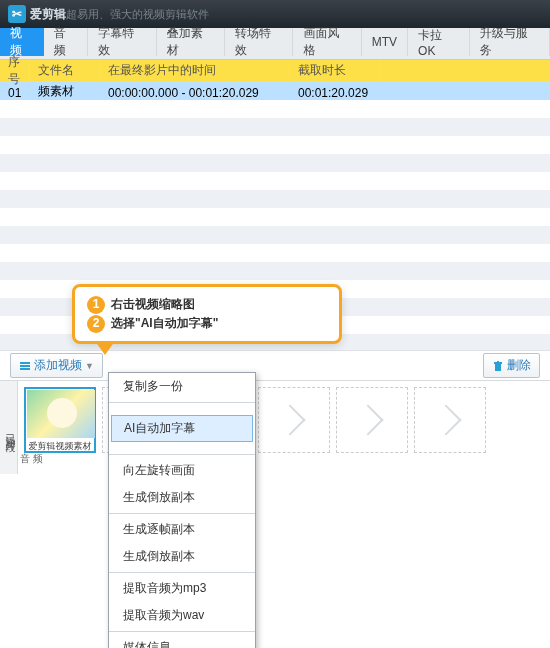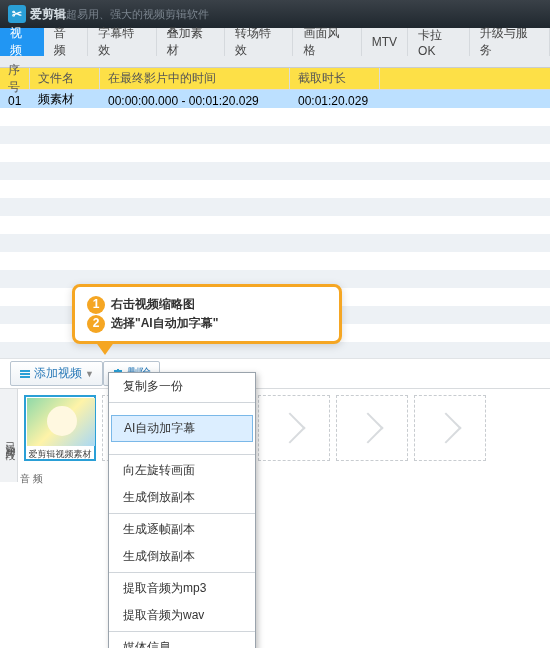--- a/index.html
+++ b/index.html
@@ -1,54 +1,54 @@
 <!DOCTYPE html>
 <html><head>
 <meta charset="utf-8">
 <style>
 *{margin:0;padding:0;box-sizing:border-box;font-family:"Microsoft YaHei",Arial,sans-serif;font-size:12px}
 body{background:#fff;width:550px;height:648px;overflow:hidden;position:relative}
 .hdr{height:28px;background:linear-gradient(#3a4148,#1f272e);display:flex;align-items:center;padding:0 8px;color:#aab3bb}
 .logo{width:18px;height:18px;background:#2a9fd6;border-radius:3px;display:flex;align-items:center;justify-content:center;color:#fff;font-weight:bold;margin-right:4px}
 .app-name{color:#d8e0e6;font-weight:bold;}
 .tagline{color:#7a848e;font-size:11px}
-.tabs{height:40px;background:#e9ecef;display:flex;border-bottom:1px solid #c8ccd0}
+.tabs{height:32px;background:#e9ecef;display:flex;border-bottom:1px solid #c8ccd0}
 .tab{padding:0 10px;height:28px;display:flex;align-items:center;color:#444;cursor:pointer;border-right:1px solid #d5d9dd}
 .tab.active{background:#2196f3;color:#fff;border:none}
 .cols{height:22px;background:#fde047;display:flex;border-bottom:1px solid #d8dbde;font-size:11px;color:#555}
 .col{padding:0 8px;display:flex;align-items:center;border-right:1px solid #d8dbde}
 .c1{width:30px}.c2{width:70px}.c3{width:190px}.c4{width:90px}
 .rows{height:268px;overflow:hidden}
 .row{height:18px;display:flex;align-items:flex-end;font-size:11px}
 .row:nth-child(odd){background:#edf1f5}
 .row:nth-child(even){background:#fff}
 .row.sel{background:#bce0ff}
 .row .cell{padding:0 8px}
-.ctrls{height:30px;display:flex;align-items:center;padding:0 10px;justify-content:flex-start;border-top:1px solid #e0e3e6}
+.ctrls{height:30px;display:flex;align-items:center;padding:0 10px;justify-content:space-between;border-top:1px solid #e0e3e6}
 .btn{border:1px solid #b8c4d0;background:linear-gradient(#fff,#eef2f6);padding:3px 8px;border-radius:2px;cursor:pointer;display:flex;align-items:center;gap:3px;color:#2a7ab8}
 .btn .ico{width:12px;height:12px}
 .clips{height:94px;background:#fff;border-top:1px solid #d8dbde;display:flex;position:relative}
 .side-tab{width:18px;background:#f0f2f4;border-right:1px solid #d8dbde;display:flex;flex-direction:column;align-items:center;padding-top:6px;font-size:10px;color:#555;writing-mode:vertical-rl;text-orientation:upright;letter-spacing:2px}
 .clip-area{flex:1;display:flex;gap:6px;padding:6px;overflow:hidden}
 .thumb{width:72px;height:66px;border:1px solid #b8c4d0;background:#fff;position:relative;flex-shrink:0}
 .thumb.active{border:2px solid #2a9fd6}
 .thumb-img{width:68px;height:48px;background:linear-gradient(135deg,#8fd9a8 0%,#fef3a8 50%,#a8d8f5 100%);margin:1px;position:relative}
 .thumb-img::after{content:"";position:absolute;left:20px;top:8px;width:30px;height:30px;border-radius:50%;background:#fff8e0}
 .thumb-label{font-size:9px;text-align:center;padding:1px;color:#444}
 .ph{border:1px dashed #c8ccd0;width:72px;height:66px;flex-shrink:0;position:relative;display:flex;align-items:center;justify-content:center}
 .ph::after{content:"";width:20px;height:20px;border-right:2px solid #d8dbde;border-top:2px solid #d8dbde;transform:rotate(45deg);margin-left:-8px}
 .callout{position:absolute;left:72px;top:284px;width:270px;background:#fff;border:3px solid #f5a623;border-radius:8px;padding:8px 12px;z-index:10;box-shadow:0 2px 8px rgba(0,0,0,0.15)}
 .callout::after{content:"";position:absolute;left:20px;bottom:-14px;width:0;height:0;border-left:10px solid transparent;border-right:10px solid transparent;border-top:14px solid #f5a623}
 .callout .line{display:flex;align-items:center;gap:6px;font-size:15px;color:#333;font-weight:bold;line-height:1.6}
 .num{width:18px;height:18px;background:#f5a623;color:#fff;border-radius:50%;display:flex;align-items:center;justify-content:center;font-size:12px}
 .ctx{position:absolute;left:108px;top:372px;width:148px;background:#fff;border:1px solid #9aa3ac;box-shadow:2px 2px 6px rgba(0,0,0,0.25);z-index:20}
 .ctx-item{padding:5px 14px;font-size:12px;color:#333;cursor:pointer}
 .ctx-item.hl{background:#dceeff;border:1px solid #7ab8e8;margin:12px 2px;padding:4px 12px}
 .ctx-sep{height:1px;background:#d0d5da;margin:2px 0}
-.alabel{position:absolute;left:20px;bottom:162px;font-size:10px;color:#666}
+.alabel{position:absolute;left:20px;bottom:182px;font-size:10px;color:#666}
 </style>
 </head>
 <body>
 
 <div class="hdr">
   <div class="logo">✂</div>
   <span class="app-name">爱剪辑</span>
   <span class="tagline">超易用、强大的视频剪辑软件</span>
 </div>
 

